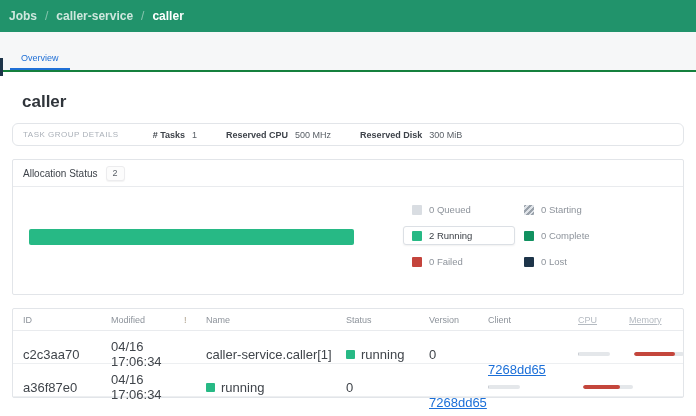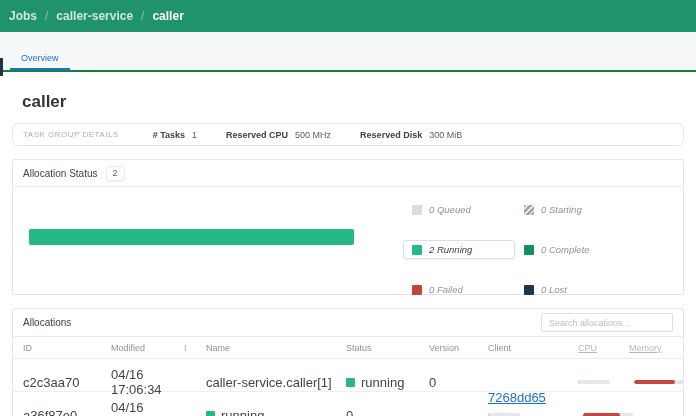--- a/index.html
+++ b/index.html
@@ -35,21 +35,21 @@
   .panel-head { height: 27px; display: flex; align-items: center; padding: 0 10px;
                 font-size: 10px; color: #3e434a; border-bottom: 1px solid #e9ebee; }
   .panel-head.space { justify-content: space-between; height: 28px; }
   .badge { margin-left: 8px; font-size: 9px; color: #5a6067; background: #fcfcfc; border: 1px solid #ececee;
            box-shadow: 0 1px 1px rgba(0,0,0,0.05); border-radius: 3px; padding: 1px 6px; line-height: 11px; }
 
   
   .alloc-body { position: relative; height: 107px; }
   .alloc-bar { position: absolute; left: 16px; top: 42px; width: 325px; height: 16px; border-radius: 2px; }
   .legend { position: absolute; left: 390px; top: 13px; display: grid;
-            grid-template-columns: 112px 112px; grid-auto-flow: column; grid-template-rows: repeat(3, auto); row-gap: 21px; font-style: italic; }
+            grid-template-columns: 112px 112px; grid-auto-flow: column; grid-template-rows: repeat(3, auto); row-gap: 7px; }
   .legend-item { display: flex; align-items: center; gap: 7px; font-size: 9.5px; color: #8d939b;
                  padding: 3px 8px; border: 1px solid transparent; border-radius: 3px; cursor: pointer; }
   .legend-item.highlight { background: #fff; border-color: #dce0e5; box-shadow: 0 1px 2px rgba(0,0,0,0.06); color: #3c4147; }
   .swatch { width: 10px; height: 10px; border-radius: 1px; flex: 0 0 auto; }
   .swatch.striped { background: repeating-linear-gradient(135deg, #9aa2ab 0 2px, #dfe3e8 2px 4px); }
 
   
   .search-input { width: 132px; height: 19px; border: 1px solid #dde1e6; border-radius: 2px;
                   font-size: 9px; padding: 0 7px; color: #6b7280; outline: none; font-family: "Liberation Sans", sans-serif; }
   .search-input::placeholder { color: #b9c0c7; }
@@ -128,24 +128,20 @@
           </div>
           <div class="legend-item">
             <span class="swatch" style="background-color: rgb(29, 52, 73);"></span>
             <span>0 Lost</span>
           </div>
         </div>
       </div>
     </section>
 
     <section class="panel">
-      <div class="panel-head space">
-        <span>Allocations</span>
-        <input class="search-input" type="text" placeholder="Search allocations..." style="">
-      </div>
 
       <div class="t-head">
         <span>ID</span>
         <span>Modified</span>
         <span class="warn">!</span>
         <span>Name</span>
         <span>Status</span>
         <span>Version</span>
         <span>Client</span>
         <span class="dim">CPU</span>

